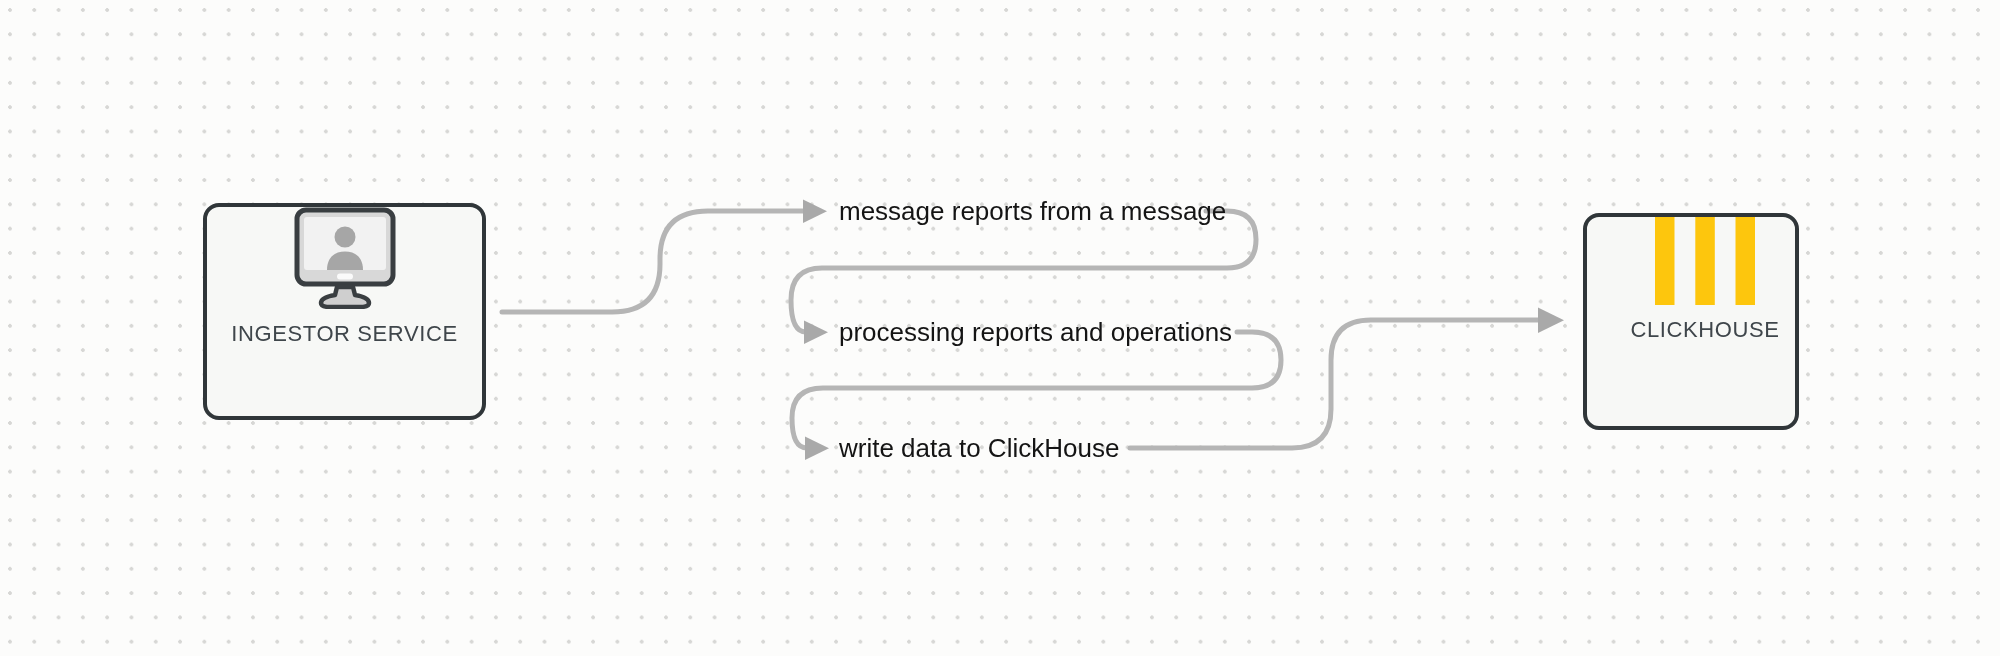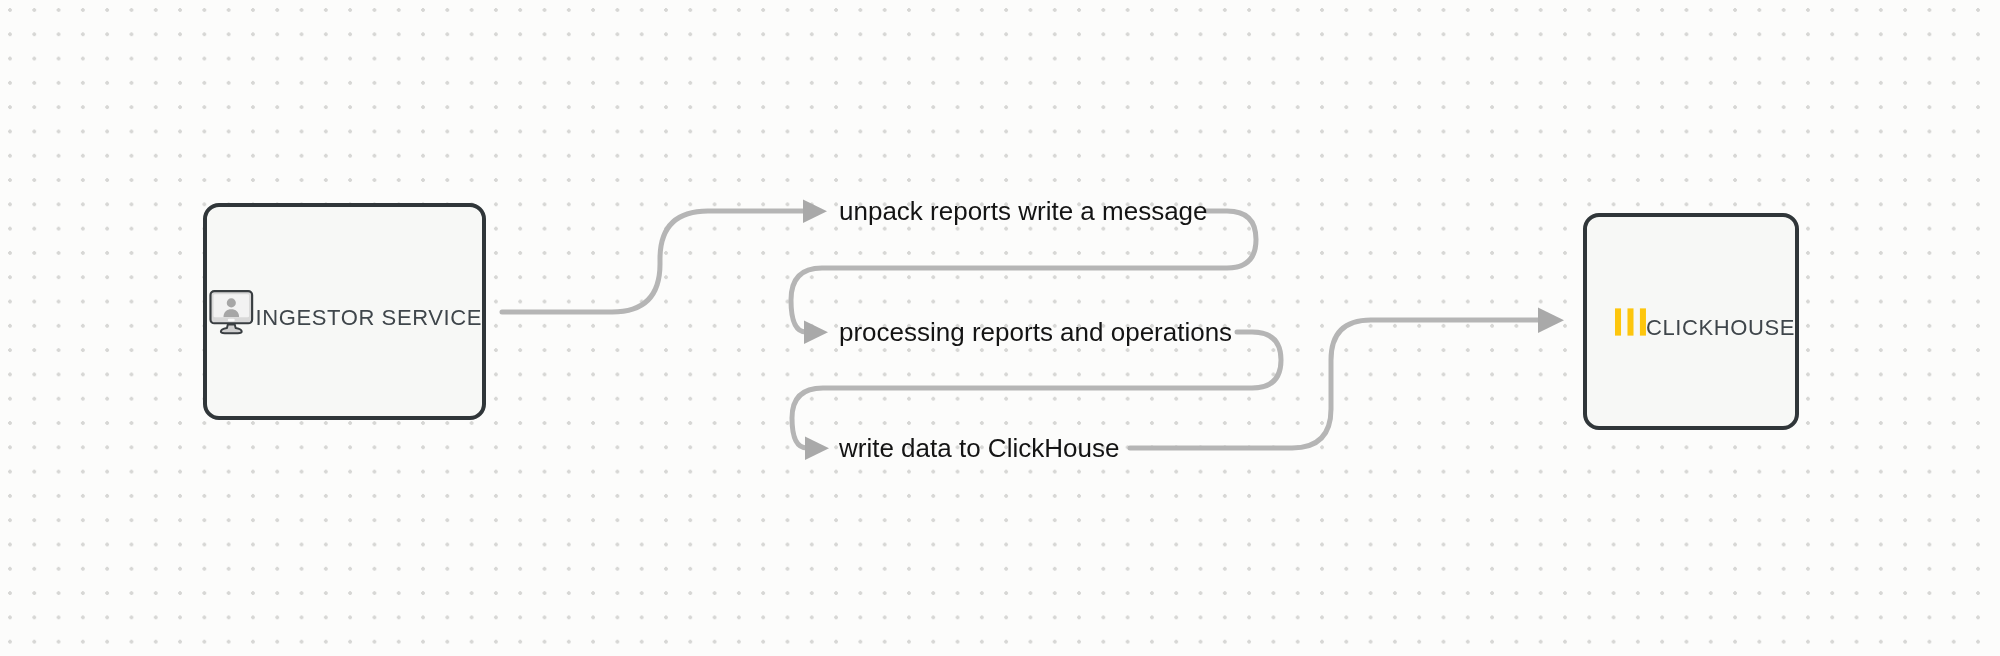--- a/index.html
+++ b/index.html
@@ -37,23 +37,22 @@
     fill: #a9a9a9;
     stroke: none;
   }
   .node {
     position: absolute;
     box-sizing: border-box;
     border: 4px solid #303639;
     border-radius: 16px;
     background: #f7f8f6;
     display: flex;
-    flex-direction: row;
+    flex-direction: column;
     align-items: center;
-    justify-content: center;
   }
   .node-ingestor {
     left: 203px;
     top: 203px;
     width: 283px;
     height: 217px;
   }
   .node-clickhouse {
     left: 1583px;
     top: 213px;
@@ -116,21 +115,21 @@
       <g clip-path="url(#screen-clip)">
         <circle cx="56" cy="30" r="10.5" fill="#a6a6a6"></circle>
         <path d="M38 63 C38 50 46 44.5 56 44.5 C66 44.5 74 50 74 63 Z" fill="#a6a6a6"></path>
       </g>
       <rect x="48" y="66.5" width="16" height="6" rx="3" fill="#fafafa"></rect>
       <path d="M48 80 L64 80 L66 88 C75 89.5 80 92 80 96 C80 99.5 76 100 71 100 L41 100 C36 100 32 99.5 32 96 C32 92 37 89.5 46 88 Z" fill="#cfcfcf" stroke="#393e41" stroke-width="4.5" stroke-linejoin="round"></path>
     </svg>
     <div class="node-label">INGESTOR SERVICE</div>
   </div>
 
-  <div class="step-label step-1">unpack reports write a message</div>
+  <div class="step-label step-1">message reports from a message</div>
   <div class="step-label step-2">processing reports and operations</div>
   <div class="step-label step-3">write data to ClickHouse</div>
 
   <div class="node node-clickhouse">
     <svg class="node-icon" width="100" height="88" viewBox="0 0 100 88">
       <rect x="0" y="0" width="19.5" height="88" fill="#fdc60d"></rect>
       <rect x="40.3" y="0" width="19.5" height="88" fill="#fdc60d"></rect>
       <rect x="80.5" y="0" width="19.5" height="88" fill="#fdc60d"></rect>
     </svg>
     <div class="node-label">CLICKHOUSE</div>

